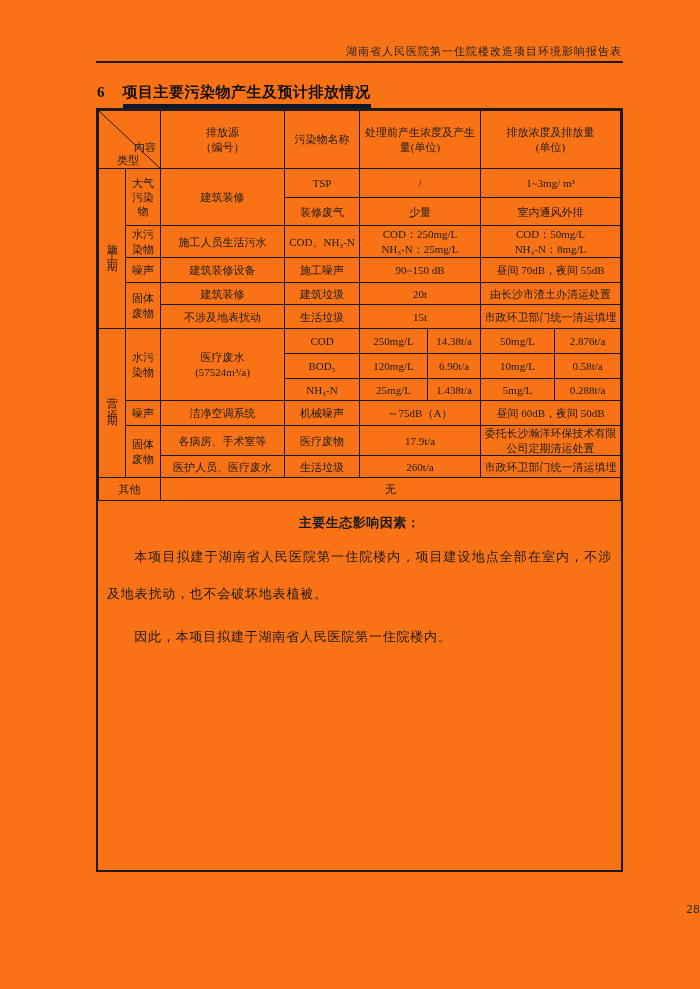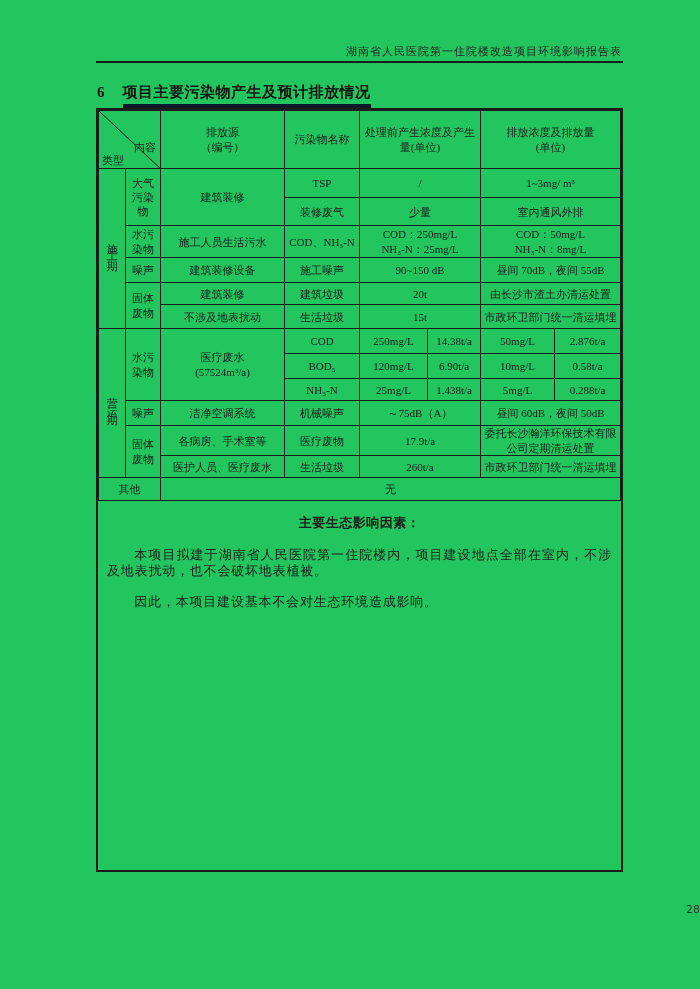--- a/index.html
+++ b/index.html
@@ -1,20 +1,20 @@
 <!DOCTYPE html>
 <html><head>
 <meta charset="utf-8">
 <style>
   * { margin: 0; padding: 0; box-sizing: border-box; }
   html, body { background: #e9e9e9; }
   .page {
     position: relative;
     width: 700px; height: 989px;
-    background: #22c55e;
+    background: #f97316;
     margin: 0 auto;
     font-family: "Liberation Serif", "DejaVu Serif", serif;
     color: #1b1b1b;
     overflow: hidden;
   }
   .doc-header {
     position: absolute; top: 44px; right: 78px;
     font-size: 11px; letter-spacing: 1px; color: #222;
   }
   .header-rule {
@@ -48,39 +48,39 @@
     line-height: 1.3;
     padding: 0 1px;
     white-space: pre-line;
     overflow: hidden;
     color: #1b1b1b;
   }
   
   th.corner { position: relative; padding: 0; }
   th.corner svg { position: absolute; top: 0; left: 0; width: 100%; height: 100%; }
   th.corner .corner-top { position: absolute; top: 1px; right: 4px; margin-top: 28px; }
-  th.corner .corner-bottom { position: absolute; bottom: 1px; left: 3px; }
+  th.corner .corner-bottom { position: absolute; bottom: 1px; left: 18px; }
   
   td.period span.vtext {
     writing-mode: vertical-rl;
     text-orientation: upright;
     letter-spacing: 9px;
     display: inline-block;
   }
   .eco-section {
     padding: 13px 9px 0 9px;
     font-size: 13px;
     color: #1b1b1b;
   }
   .eco-heading { font-weight: bold; letter-spacing: 0.5px; text-align: center; }
   .eco-section p {
     text-indent: 2.1em;
-    line-height: 16px;
+    line-height: 37px;
     letter-spacing: 0.8px;
-    margin-top: 15px;
+    margin-top: 6px;
     text-align: justify;
   }
   .page-number {
     position: absolute; top: 903px; left: 0;
     width: 100%; text-align: right;
     font-family: "DejaVu Sans", "Liberation Sans", sans-serif;
     font-size: 11px; color: #333;
   }
 </style>
 </head>
@@ -219,19 +219,19 @@
         <tr style="height:23px">
           <td colspan="2">其他</td>
           <td colspan="6">无</td>
         </tr>
       </tbody>
     </table>
 
     <div class="eco-section">
       <div class="eco-heading">主要生态影响因素：</div>
       <p>本项目拟建于湖南省人民医院第一住院楼内，项目建设地点全部在室内，不涉及地表扰动，也不会破坏地表植被。</p>
-      <p>因此，本项目建设基本不会对生态环境造成影响。</p>
+      <p>因此，本项目拟建于湖南省人民医院第一住院楼内。</p>
     </div>
   </div>
 
   <div class="page-number">28</div>
 
 </div>
 
 </body></html>

